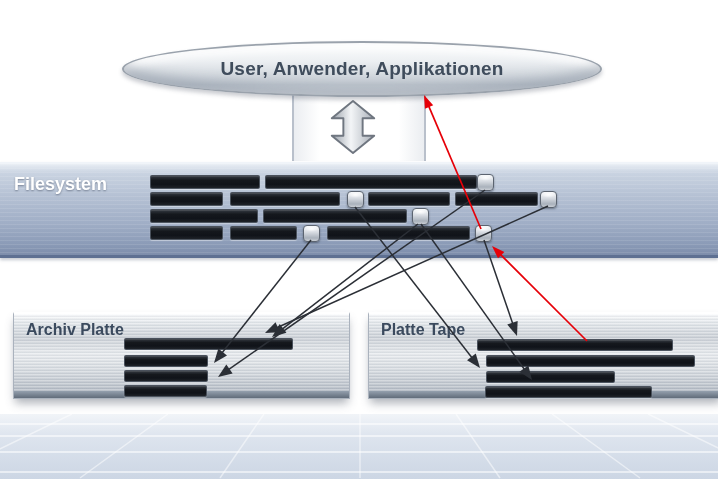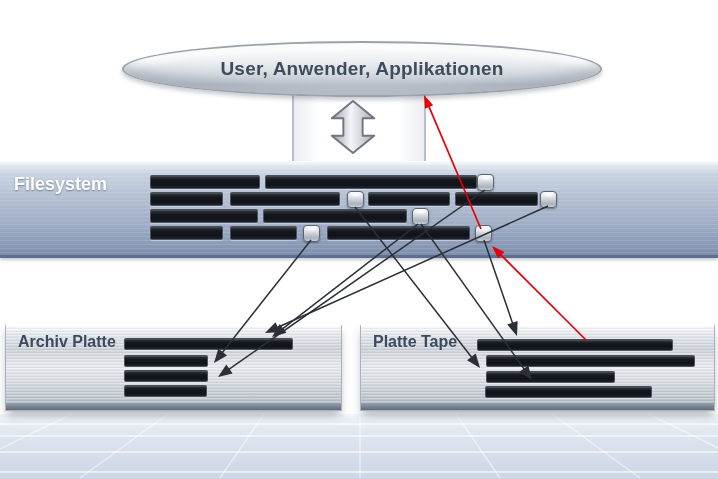--- a/index.html
+++ b/index.html
@@ -48,26 +48,27 @@
     border-bottom:3px solid #5e7092;
     box-shadow:0 2px 3px rgba(90,100,120,.35);
   }
   #band .label{
     position:absolute;left:14px;top:10px;font-size:18px;font-weight:bold;
     color:#ffffff;text-shadow:0 1px 2px rgba(50,60,80,.5);
   }
 
   
   .archive-box{
-    position:absolute;top:324px;height:84px;
+    position:absolute;top:312px;height:84px;
     background:
       repeating-linear-gradient(180deg,rgba(255,255,255,.28) 0 1px,rgba(110,120,135,.10) 2px 3px),
       linear-gradient(180deg,#fbfcfd 0%,#e3e7eb 12%,#ccd1d7 28%,#e9ecef 48%,#d5dadf 68%,#b9c0c9 88%,#a2aab5 100%);
     border:1px solid #aab2bd;border-top:2px solid #ffffff;
     box-shadow:0 6px 9px -2px rgba(70,80,95,.45);
+    margin-left:8px;
   }
   .archive-box::after{
     content:"";position:absolute;left:0;right:0;bottom:0;height:7px;
     background:linear-gradient(180deg,#94a0ae 0%,#616c7a 100%);
   }
   #box-platte{left:5px;width:335px;}
   #box-tape{left:360px;width:353px;}
   .archive-box .label{
     position:absolute;left:12px;top:7px;font-size:16px;font-weight:bold;color:#3b4a5e;
   }

